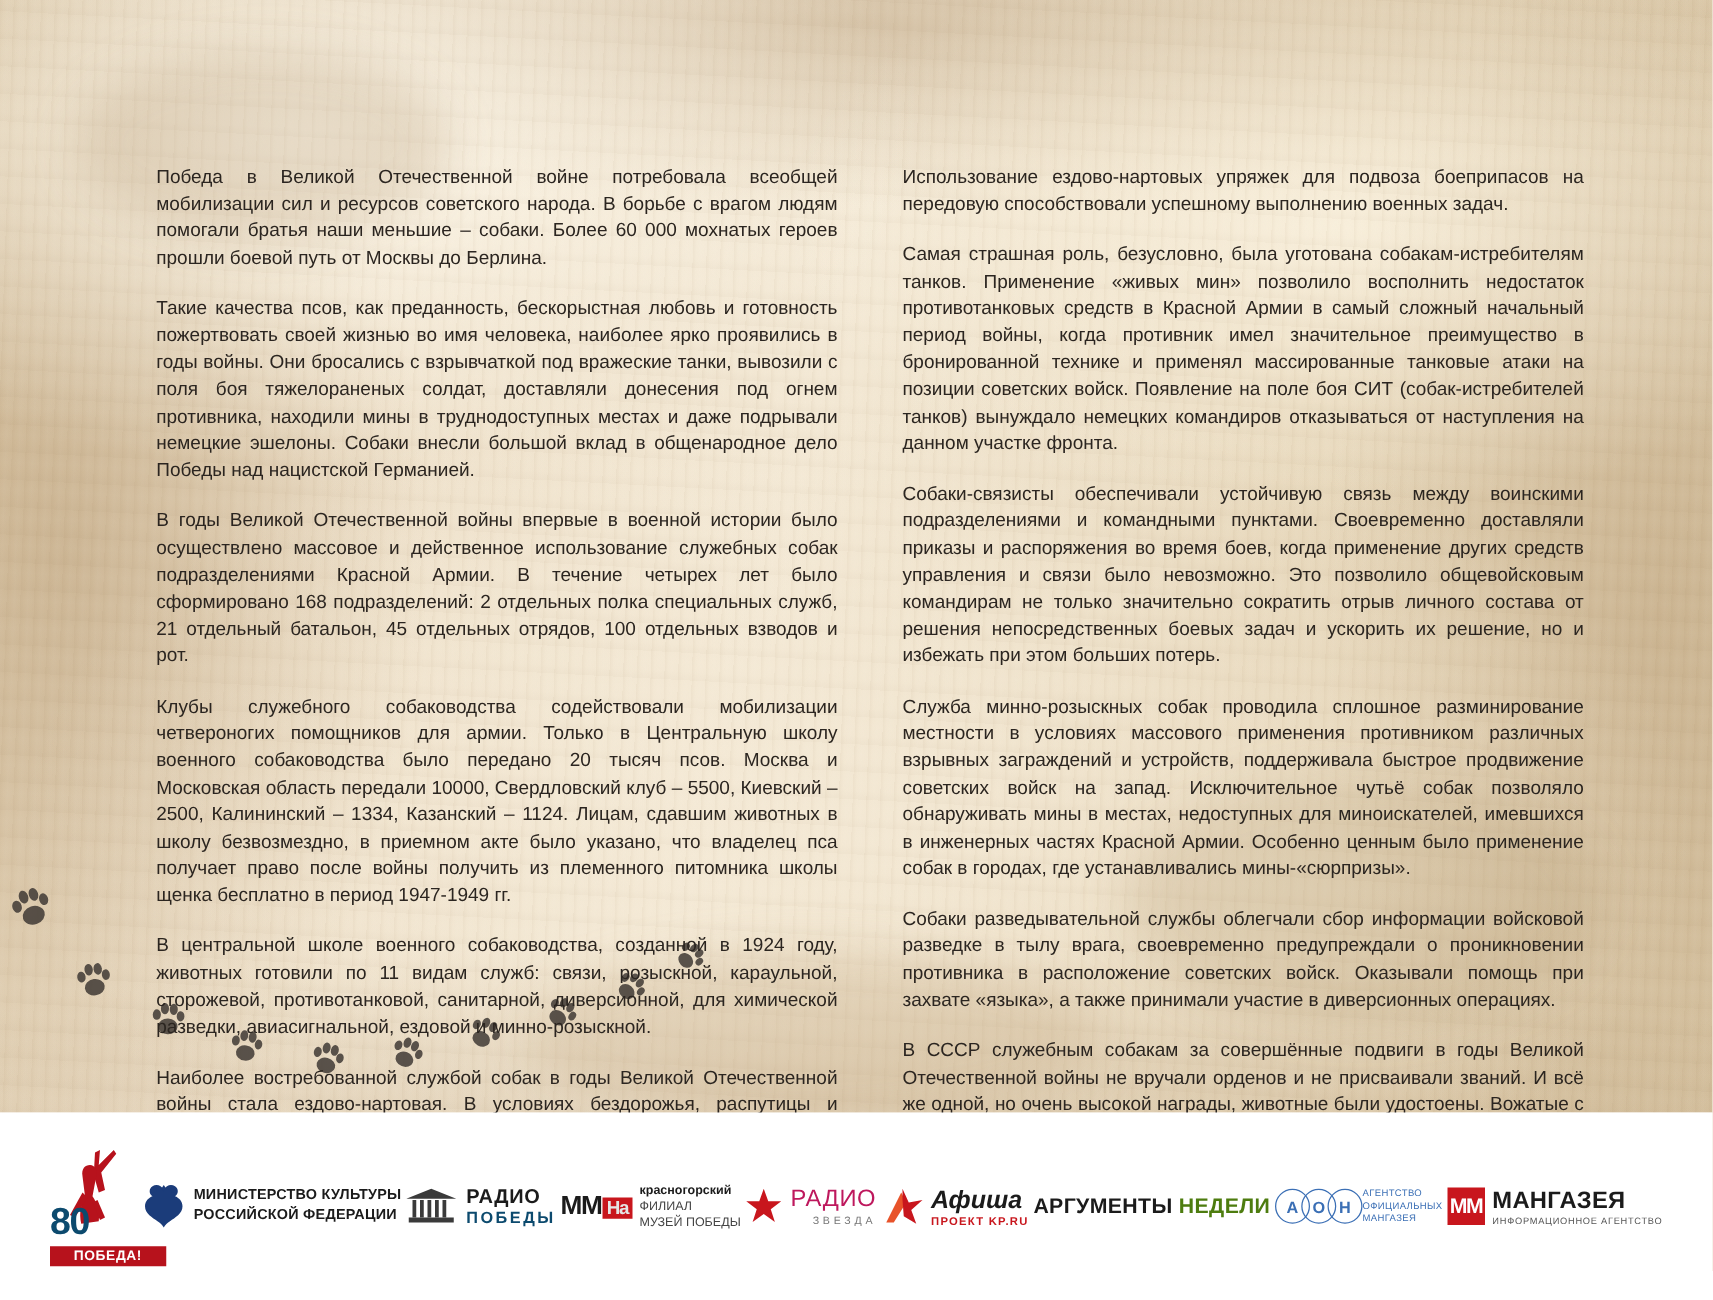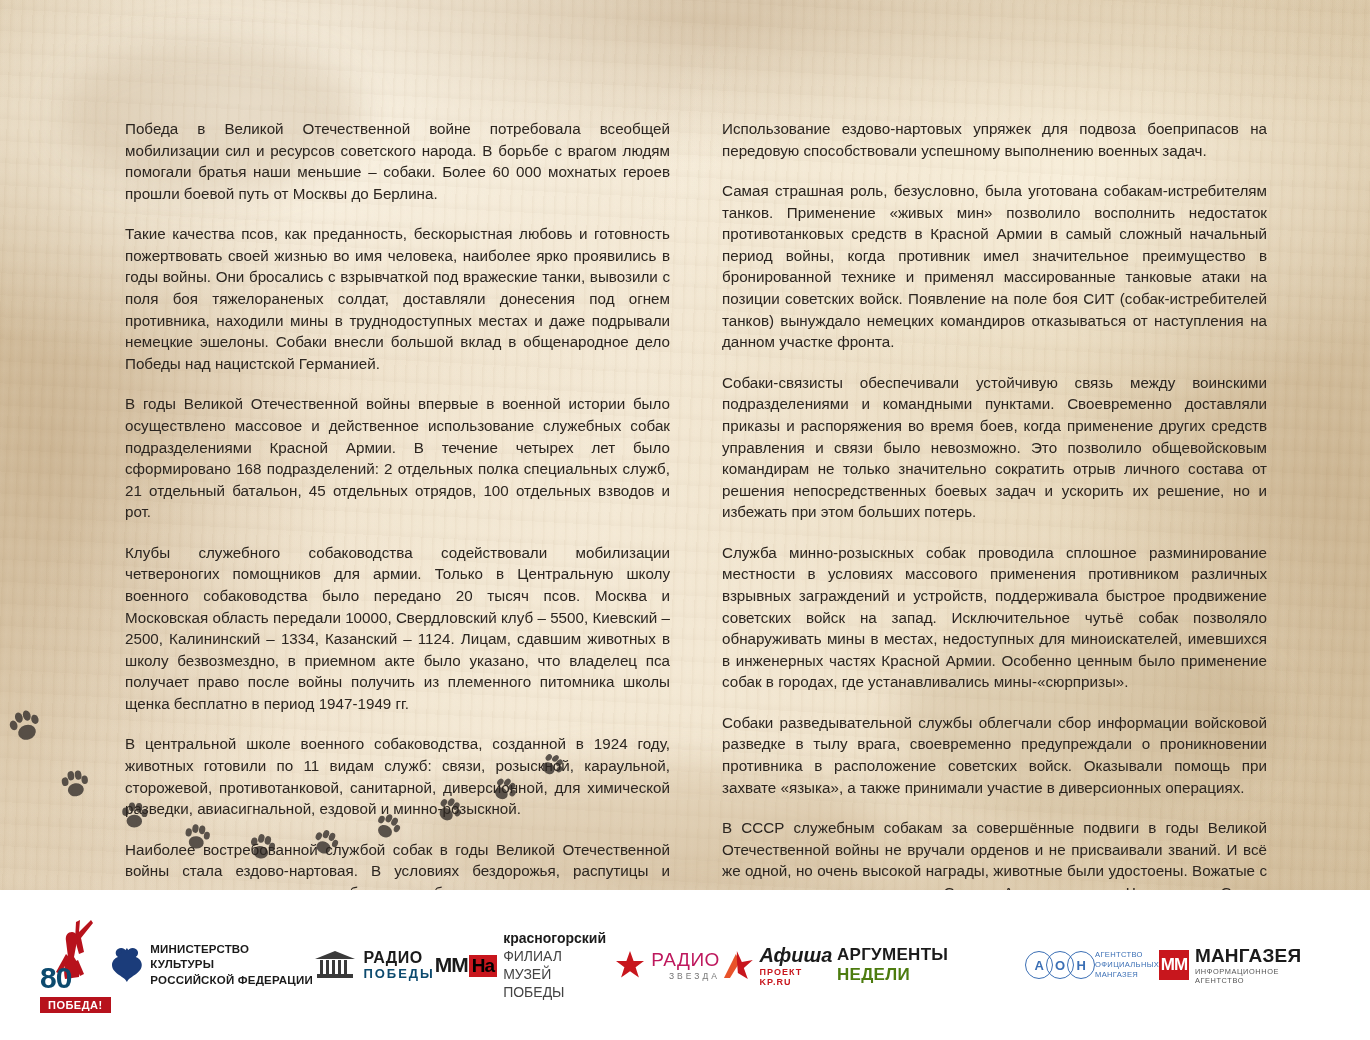--- a/index.html
+++ b/index.html
@@ -54,21 +54,21 @@
     border-radius: 50%;
     filter: blur(18px);
   }
   .stain-a { left: 60px;  top: 40px;  width: 300px; height: 150px; background: rgba(163,131,90,0.22); }
   .stain-b { left: 900px; top: 620px; width: 380px; height: 200px; background: rgba(163,131,90,0.18); }
   .stain-c { left: 420px; top: 760px; width: 460px; height: 140px; background: rgba(190,165,125,0.25); }
 
   
   .columns {
     position: absolute;
-    left: 0; top: 0;
+    left: 0; top: 13px;
     width: 1123px;
     height: 890px;
     padding-left: 12px;
   }
   .col {
     position: absolute;
     top: 118px;
     width: 545px;
     color: #2b2520;
     font-size: 15.2px;
@@ -129,21 +129,21 @@
   .pobeda-figure { position: absolute; left: 6px; top: 0; width: 52px; height: 62px; }
   .pobeda-80 {
     position: absolute; left: 0; bottom: 18px;
     font-size: 30px; font-weight: bold; color: #0c4a6e;
     letter-spacing: -1px;
   }
   .pobeda-word {
     position: absolute; left: 0; bottom: 0;
     background: #b7121c; color: #fff;
     font-size: 11px; font-weight: bold;
-    padding: 2px 8px; letter-spacing: 0.5px;
+    padding: 2px 19px; letter-spacing: 0.5px;
   }
 
   
   .logo-min .eagle { width: 34px; height: 38px; }
   .logo-min .txt {
     font-size: 11.5px; font-weight: bold; line-height: 1.35;
     color: #1b1b1b; letter-spacing: 0.2px;
   }
 
   
@@ -153,23 +153,23 @@
   .muz-txt .l1 { font-size: 16px; font-weight: bold; color: #1b1b1b; letter-spacing: 0.5px; }
   .muz-txt .l2 { font-size: 13px; font-weight: bold; color: #0c4a6e; letter-spacing: 2px; }
 
   
   .logo-krg { gap: 6px; }
   .krg-mark {
     display: flex; align-items: baseline;
     font-size: 21px; font-weight: bold; color: #1b1b1b; letter-spacing: -1px;
   }
   .krg-mark .red-box {
-    background: #c8161d; color: #000000; font-size: 19px; padding: 0 3px; margin-left: 1px;
-  }
-  .krg-txt { font-size: 14px; line-height: 1.3; color: #1b1b1b; font-weight: bold; }
+    background: #c8161d; color: #e5e5e5; font-size: 15px; padding: 0 3px; margin-left: 1px;
+  }
+  .krg-txt { font-size: 10px; line-height: 1.3; color: #1b1b1b; font-weight: bold; }
   .krg-txt .sub { font-weight: normal; color: #444; }
 
   
   .logo-radio { gap: 6px; }
   .radio-star { width: 30px; height: 30px; }
   .radio-txt .l1 { font-size: 19px; font-weight: normal; color: #be185d; letter-spacing: 0.5px; }
   .radio-txt .l2 { font-size: 8.5px; color: #777; letter-spacing: 3px; text-align: right; }
 
   
   .logo-afisha { gap: 6px; }

